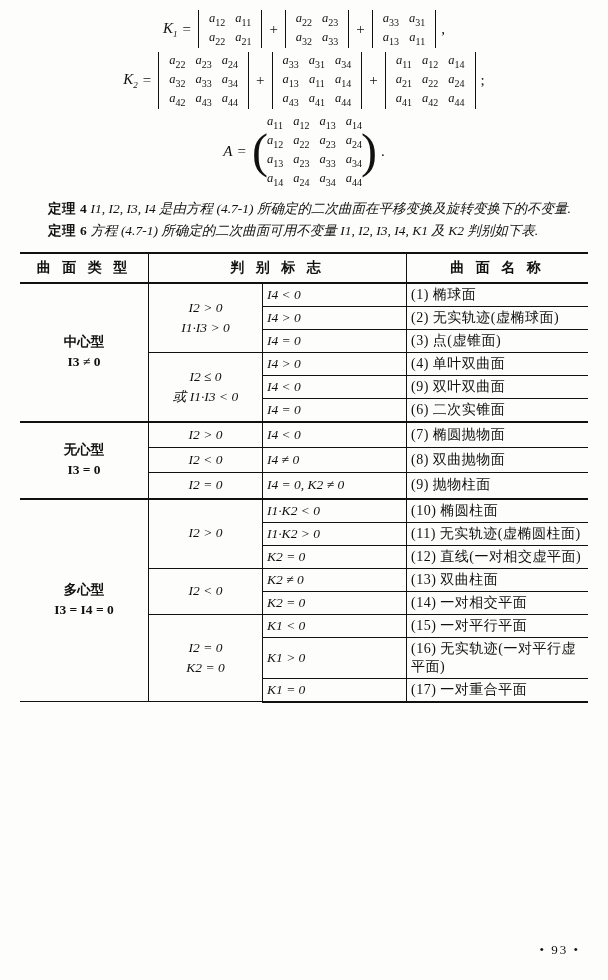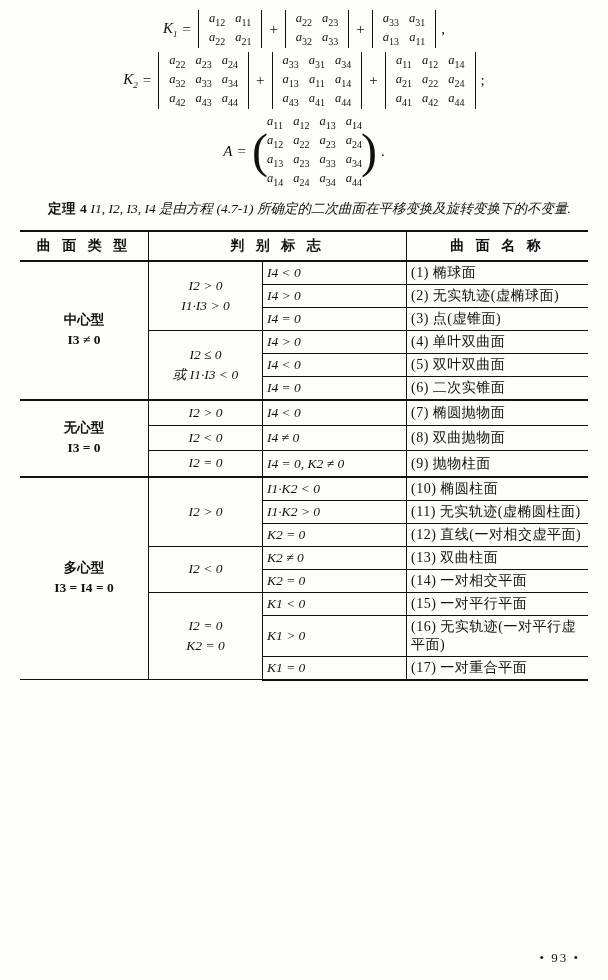--- a/index.html
+++ b/index.html
@@ -133,21 +133,21 @@
   }
   .c-name{
     padding-left:10px;font-size:14px;letter-spacing:0.5px;
   }
   .grpline{border-top:2px solid #111 !important;}
   sub{font-size:8.5px;}
 
   
   .footer{
     position:absolute;
-    bottom:14px;right:28px;
+    bottom:22px;right:28px;
     font-size:13px;
     letter-spacing:2px;
   }
 </style>
 </head>
 <body>
 
 <div class="page">
 
   <div class="formulas">
@@ -308,20 +308,24 @@
       </span>
       <span class="tail">.</span>
     </div>
   </div>
 
   <div class="theorems">
     <p class="thm">
       <b>定理 4</b>
       <span class="ital">I1, I2, I3, I4 是由方程 (4.7-1) 所确定的二次曲面在平移变换及旋转变换下的不变量.</span>
     </p>
+    <p class="thm">
+      <b>定理 6</b>
+      <span class="ital">方程 (4.7-1) 所确定的二次曲面可用不变量 I1, I2, I3, I4, K1 及 K2 判别如下表.</span>
+    </p>
   </div>
 
   <div class="tblwrap">
     <table class="cls">
       <thead>
         <tr>
           <th>曲 面 类 型</th>
           <th colspan="2">判 别 标 志</th>
           <th>曲 面 名 称</th>
         </tr>
@@ -351,21 +355,21 @@
         <tr>
           <td class="c-crit1" rowspan="3">
             <span>I2 ≤ 0</span><br>
             <span>或 I1·I3 &lt; 0</span>
           </td>
           <td class="c-crit2">I4 &gt; 0</td>
           <td class="c-name">(4) 单叶双曲面</td>
         </tr>
         <tr>
           <td class="c-crit2">I4 &lt; 0</td>
-          <td class="c-name">(5) 双叶双曲面</td>
+          <td class="c-name">(9) 双叶双曲面</td>
         </tr>
         <tr>
           <td class="c-crit2">I4 = 0</td>
           <td class="c-name">(6) 二次实锥面</td>
         </tr>
 
         <tr>
           <td class="c-type grpline" rowspan="3">
             <span>无心型</span><br>
             <span>I3 = 0</span>

